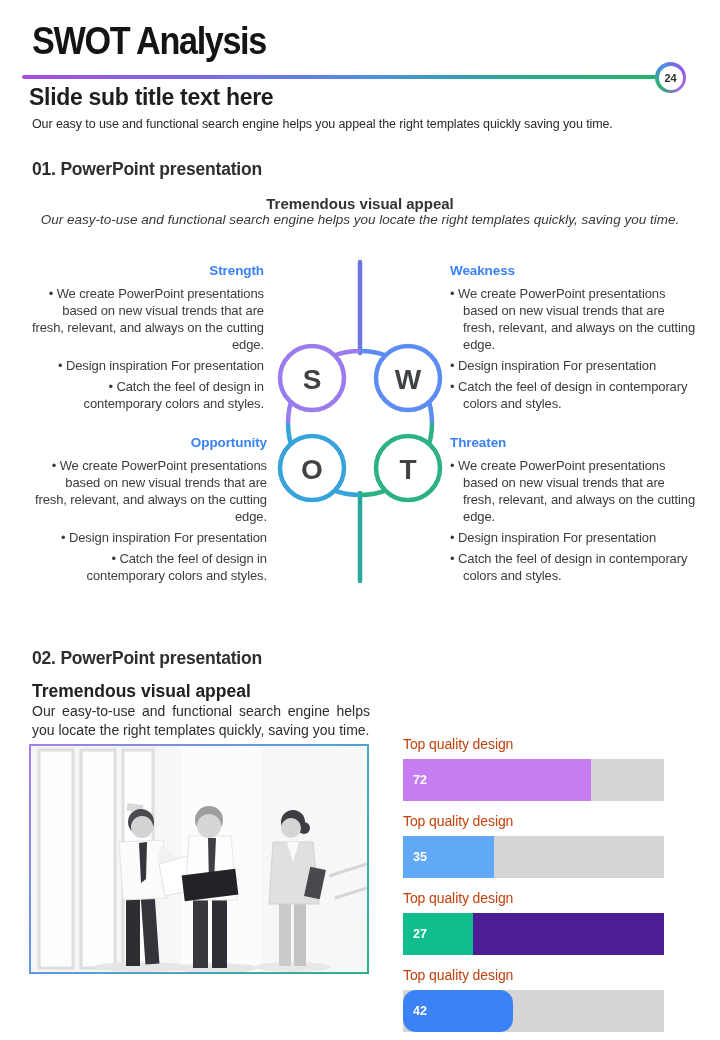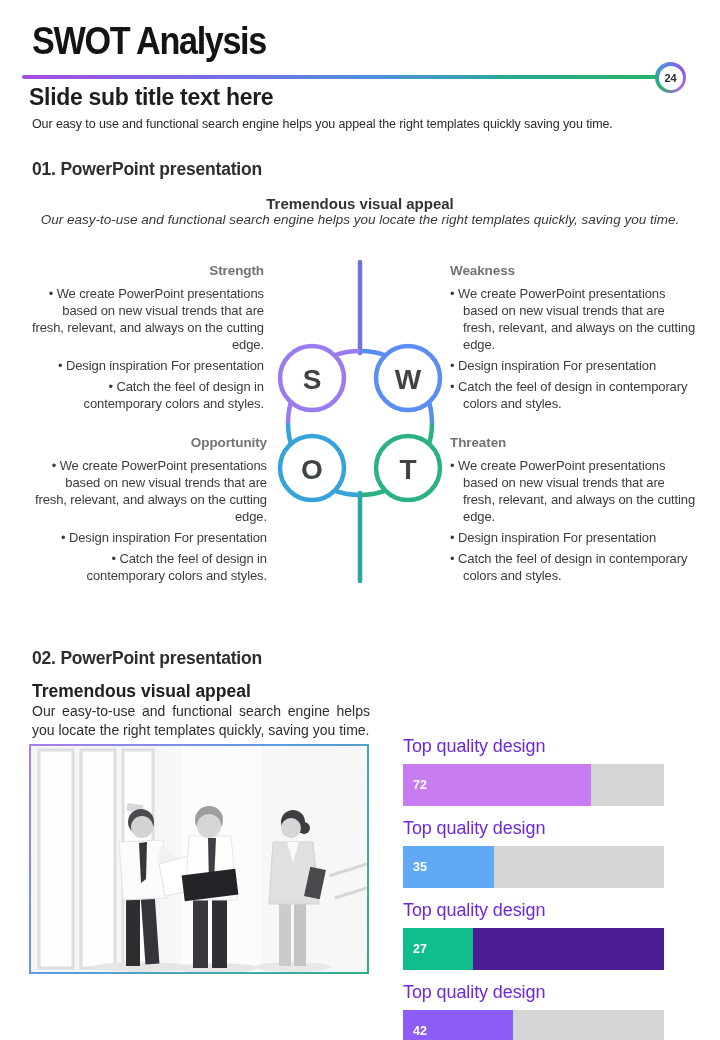--- a/index.html
+++ b/index.html
@@ -23,21 +23,21 @@
   .sec-heading{position:absolute;font-size:17.5px;font-weight:700;color:#2e2e2e;letter-spacing:-.2px;}
   #sec1-heading{left:32px;top:159px;}
   #sec2-heading{left:32px;top:648px;}
   .center-title{position:absolute;left:0;top:195px;width:720px;text-align:center;
                 font-size:15px;font-weight:700;color:#333;}
   .center-caption{position:absolute;left:0;top:212px;width:720px;text-align:center;
                   font-size:13.5px;font-style:italic;color:#383838;}
 
   
   .quad{position:absolute;font-size:13px;line-height:17px;color:#3c3c3c;letter-spacing:-.1px;}
-  .quad h3{margin:0 0 6px 0;font-size:13.5px;font-weight:700;color:#737373;}
+  .quad h3{margin:0 0 6px 0;font-size:13.5px;font-weight:700;color:#3b82f6;}
   .quad .bullet{margin-bottom:4px;}
   .bullet::before{content:"•  ";}
   .right-align{text-align:right;}
   .left-align .bullet{padding-left:13px;text-indent:-13px;}
   #quad-s{left:28px;top:262px;width:236px;}
   #quad-w{left:450px;top:262px;width:248px;}
   #quad-o{left:16px;top:434px;width:236px;margin-left:15px;}
   #quad-t{left:450px;top:434px;width:248px;}
   .diagram{position:absolute;left:0;top:255px;}
   .diagram text{font-family:"Liberation Sans",sans-serif;font-weight:700;font-size:28px;fill:#404346;}
@@ -46,21 +46,21 @@
   .sec2-sub{position:absolute;left:32px;top:681px;font-size:17.5px;font-weight:700;color:#212121;}
   .sec2-para{position:absolute;left:32px;top:702px;width:338px;font-size:14px;line-height:18.5px;
              color:#2d2d2d;text-align:justify;}
   .photo-frame{position:absolute;left:29px;top:744px;width:340px;height:230px;box-sizing:border-box;
                padding:2px;background:linear-gradient(135deg,#a87cee 0%,#5b9de0 45%,#2cb187 100%);}
   .photo-frame svg{display:block;width:336px;height:226px;background:#f4f4f4;}
 
   
   .bars{position:absolute;left:403px;top:736px;width:261px;}
   .bar-group{margin-bottom:12px;}
-  .bar-label{font-size:18px;color:#6d28d9;margin-bottom:7px;letter-spacing:-.1px;}
+  .bar-label{font-size:14px;color:#c2410c;margin-bottom:7px;letter-spacing:-.1px;}
   .bar-track{height:42px;background:#d5d5d5;}
   .bar-fill{height:100%;display:flex;align-items:center;}
   .bar-value{color:#ffffff;font-size:12.5px;font-weight:700;padding-left:10px;}
 </style>
 </head>
 <body>
 
 <div class="page">
 
   <div class="title">SWOT Analysis</div>
@@ -211,20 +211,20 @@
       <div class="bar-label">Top quality design</div>
       <div class="bar-track" style="background: #4c1d95;">
         <div class="bar-fill" style="width: 27%; background: rgb(16, 189, 141);">
           <span class="bar-value">27</span>
         </div>
       </div>
     </div>
     <div class="bar-group">
       <div class="bar-label">Top quality design</div>
       <div class="bar-track" style="background: rgb(213, 213, 213);">
-        <div class="bar-fill" style="width: 42%; background: #8b5cf6;">
+        <div class="bar-fill" style="width: 42%; background: #3b82f6; border-radius: 13px;">
           <span class="bar-value">42</span>
         </div>
       </div>
     </div>
   </div>
 
 </div>
 
 </body></html>

